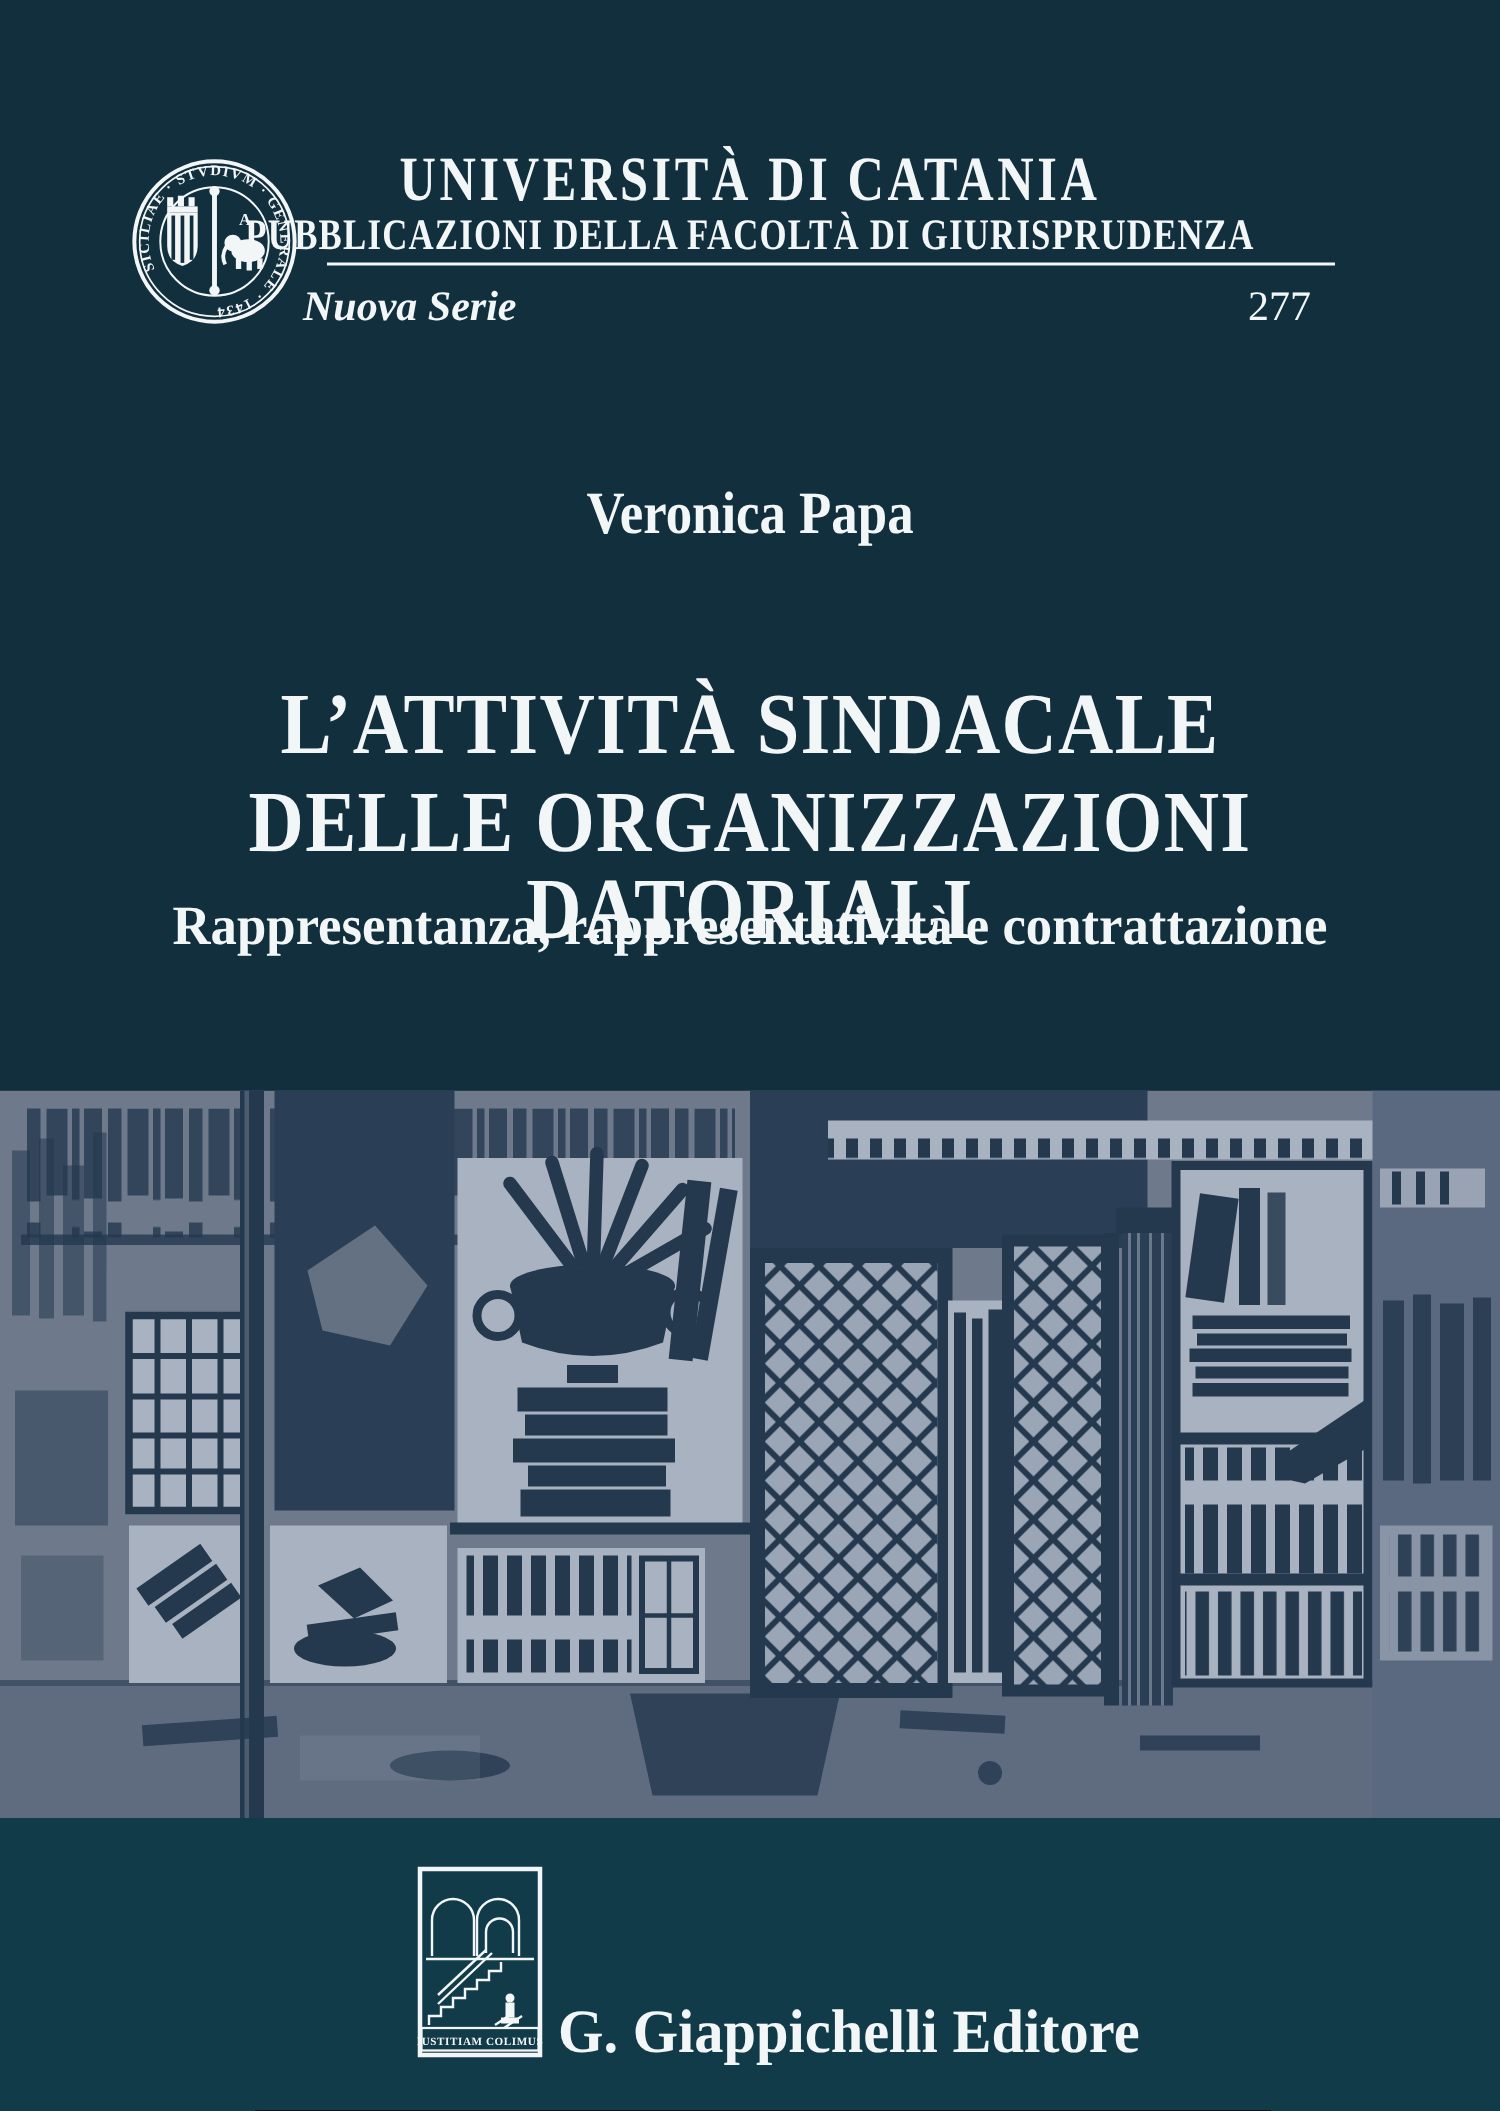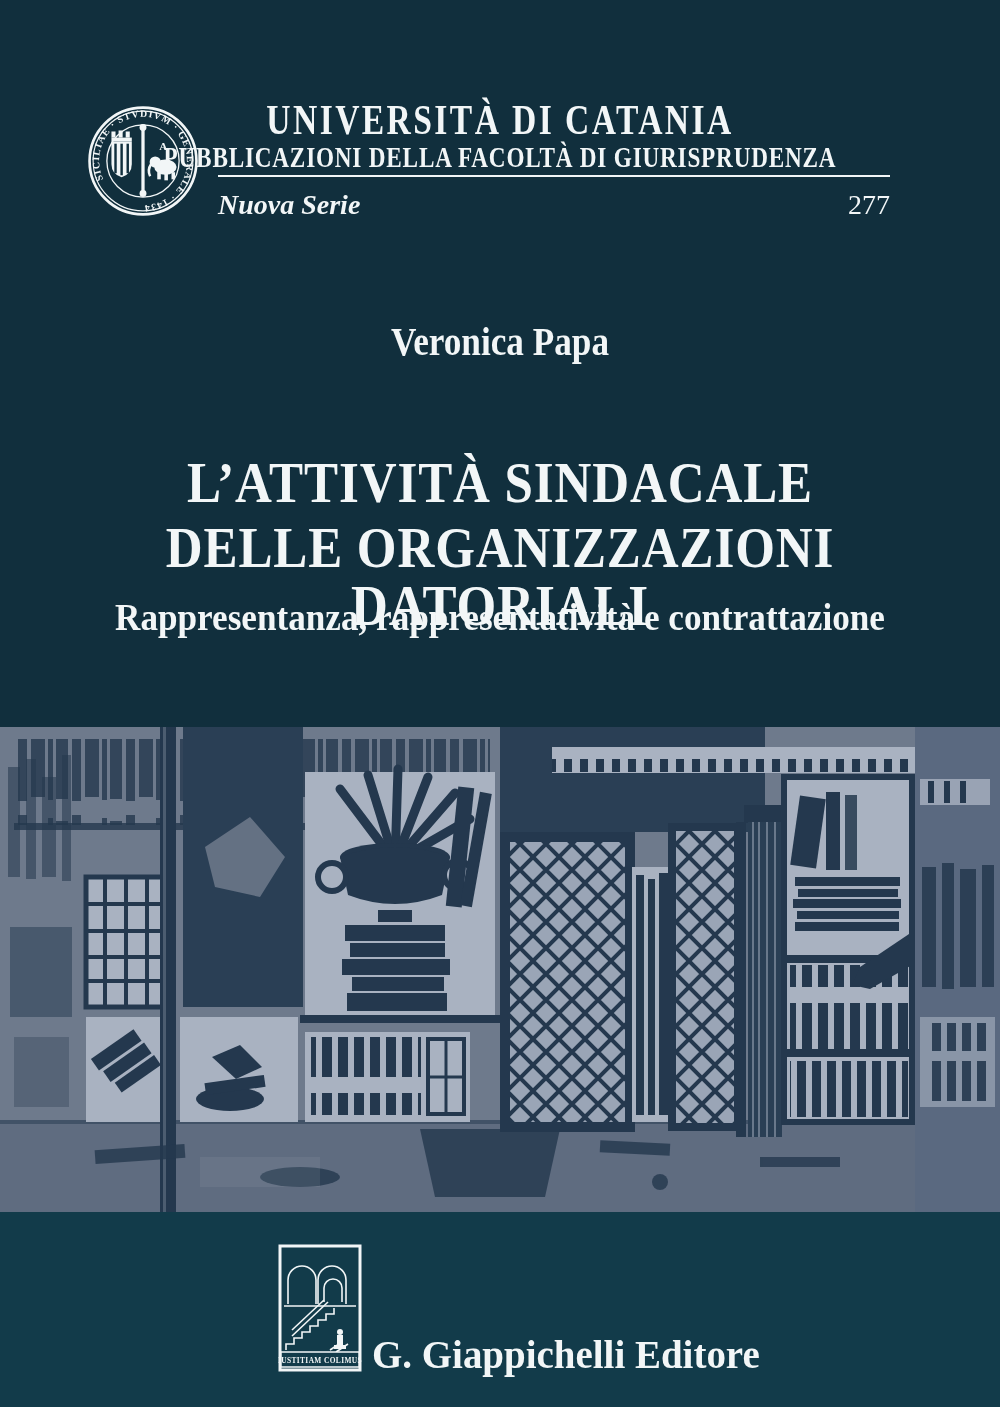--- a/index.html
+++ b/index.html
@@ -13,21 +13,21 @@
     background:var(--bg-top); color:var(--ink);
     font-family:"Liberation Serif","DejaVu Serif",serif;
   }
   .abs{position:absolute;}
   .ctr{left:0;width:1000px;text-align:center;line-height:1;}
   .bottom-band{left:0;top:1212px;width:1000px;height:195px;background:var(--bg-bottom);}
   .seal-box{left:86px;top:104px;width:114px;height:114px;}
   .university{top:99px;font-size:42px;font-weight:bold;letter-spacing:3px;transform:scaleX(.8);}
   .faculty{top:143px;font-size:29px;font-weight:bold;letter-spacing:1px;transform:scaleX(.8);}
   .rule{left:218px;top:175px;width:672px;height:2px;background:var(--ink);}
-  .series-row{left:218px;top:188px;width:672px;display:flex;justify-content:space-between;align-items:baseline;font-size:28px;line-height:1.2;}
+  .series-row{left:202px;top:188px;width:672px;display:flex;justify-content:space-between;align-items:baseline;font-size:28px;line-height:1.2;}
   .series-label{font-style:italic;font-weight:bold;}
   .series-number{font-weight:normal;}
   .author{top:322px;font-size:40px;font-weight:bold;transform:scaleX(.88);}
   .title1{top:454px;font-size:58px;font-weight:bold;letter-spacing:1px;transform:scaleX(.88);}
   .title2{top:519px;font-size:58px;font-weight:bold;letter-spacing:1px;transform:scaleX(.88);}
   .subtitle{top:599px;font-size:37px;font-weight:bold;transform:scaleX(.95);}
   .illustration{left:0;top:727px;width:1000px;height:485px;}
   .footer-logo{left:278px;top:1244px;width:108px;height:128px;}
   .publisher{left:372px;top:1330px;font-size:41px;font-weight:bold;transform:scaleX(.95);transform-origin:left center;white-space:nowrap;}
   

